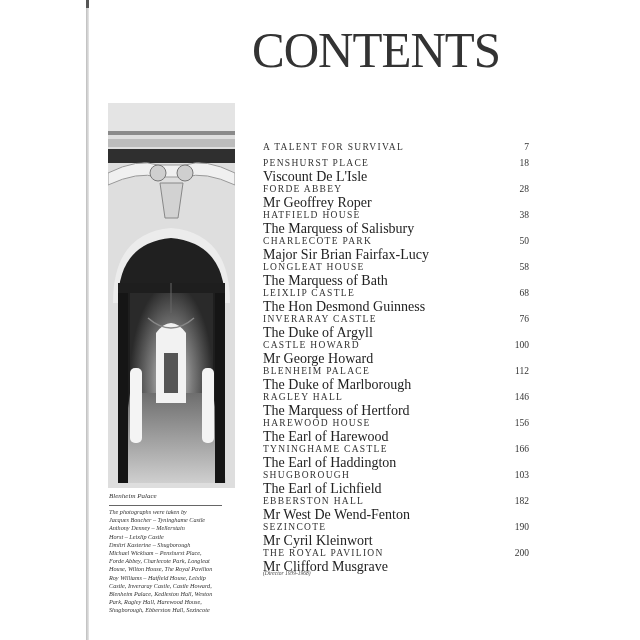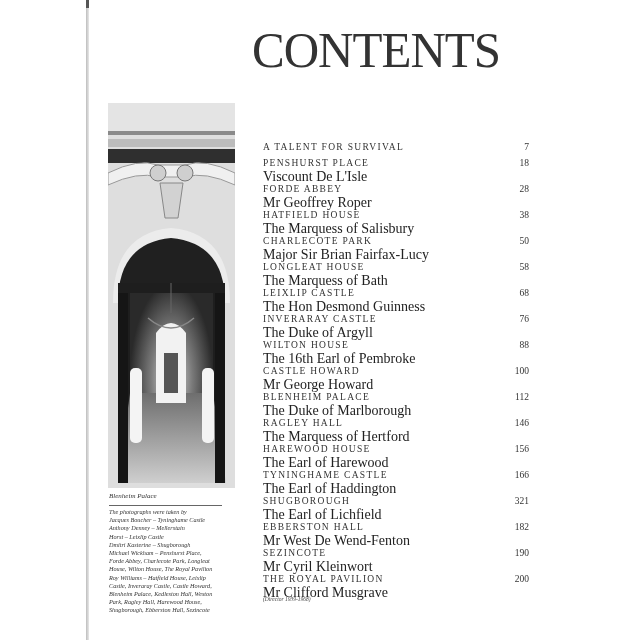--- a/index.html
+++ b/index.html
@@ -127,25 +127,20 @@
     <span class="house">LEIXLIP CASTLE</span>
     <span class="owner">The Hon Desmond Guinness</span>
     <span class="pg">68</span>
   </div>
   <div class="entry">
     <span class="house">INVERARAY CASTLE</span>
     <span class="owner">The Duke of Argyll</span>
     <span class="pg">76</span>
   </div>
   <div class="entry">
-    <span class="house">WILTON HOUSE</span>
-    <span class="owner">The 16th Earl of Pembroke</span>
-    <span class="pg">88</span>
-  </div>
-  <div class="entry">
     <span class="house">CASTLE HOWARD</span>
     <span class="owner">Mr George Howard</span>
     <span class="pg">100</span>
   </div>
   <div class="entry">
     <span class="house">BLENHEIM PALACE</span>
     <span class="owner">The Duke of Marlborough</span>
     <span class="pg">112</span>
   </div>
   <div class="entry">
@@ -159,21 +154,21 @@
     <span class="pg">156</span>
   </div>
   <div class="entry">
     <span class="house">TYNINGHAME CASTLE</span>
     <span class="owner">The Earl of Haddington</span>
     <span class="pg">166</span>
   </div>
   <div class="entry">
     <span class="house">SHUGBOROUGH</span>
     <span class="owner">The Earl of Lichfield</span>
-    <span class="pg">321</span>
+    <span class="pg">103</span>
   </div>
   <div class="entry">
     <span class="house">EBBERSTON HALL</span>
     <span class="owner">Mr West De Wend-Fenton</span>
     <span class="pg">182</span>
   </div>
   <div class="entry">
     <span class="house">SEZINCOTE</span>
     <span class="owner">Mr Cyril Kleinwort</span>
     <span class="pg">190</span>

